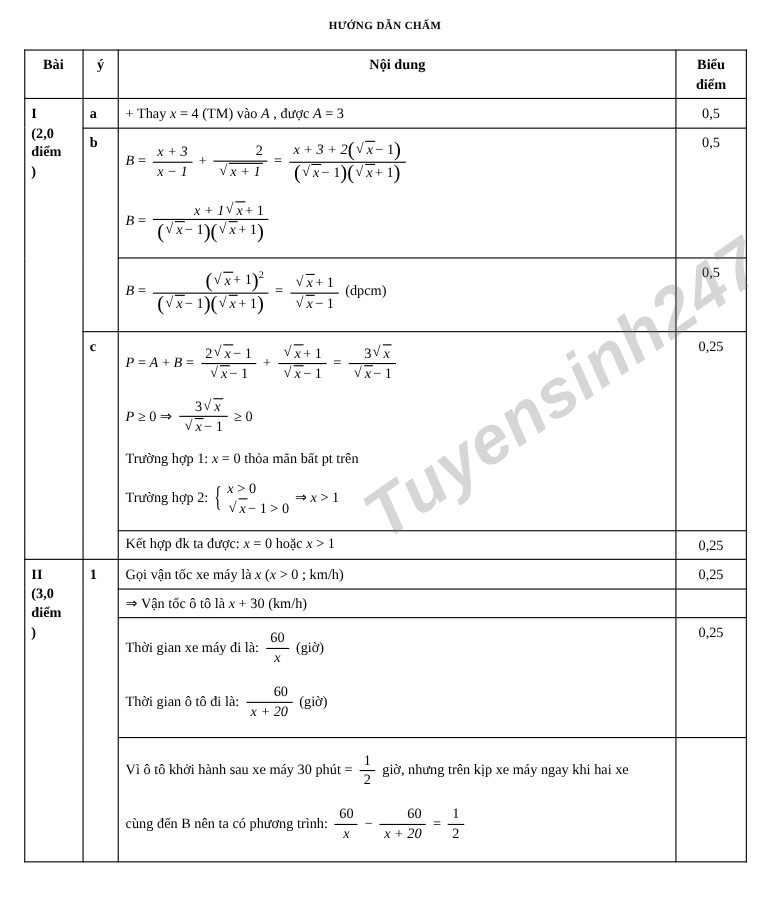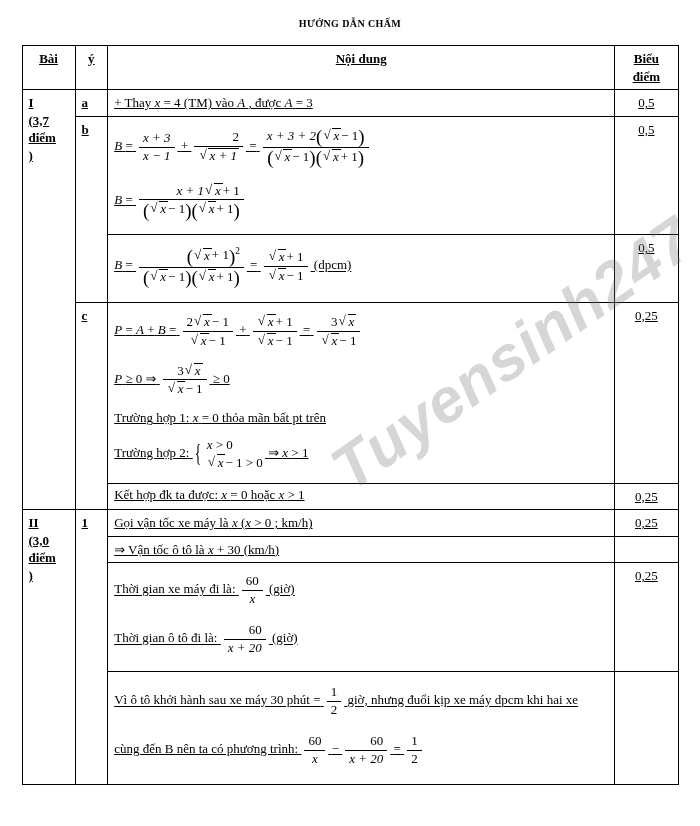--- a/index.html
+++ b/index.html
@@ -28,21 +28,20 @@
     letter-spacing: 0.4px;
     margin-top: 18px;
     margin-bottom: 12px;
     font-family: "Liberation Serif", serif;
   }
   table.sheet {
     border-collapse: collapse;
     width: 657px;
     margin: 16px auto;
     table-layout: fixed;
-    text-decoration: underline;
   }
   table.sheet td {
     border: 1px solid #000000;
     vertical-align: top;
     padding: 4px 6px;
     font-size: 13px;
     line-height: 1.35;
   }
   .col-bai { width: 52px; text-align: center; }
   .col-y   { width: 32px; text-align: center; }
@@ -160,21 +159,21 @@
           <tr class="hdr">
       <td>Bài</td>
       <td>ý</td>
       <td>Nội dung</td>
       <td>Biểu điểm</td>
     </tr>
 
     <tr>
       <td rowspan="5" class="bold cellcenterv" style="vertical-align:top;">
         <div>I</div>
-        <div>(3,7</div>
+        <div>(2,0</div>
         <div>điểm</div>
         <div>)</div>
       </td>
       <td class="bold">a</td>
       <td>
         <span class="math">
           <span>+ Thay</span>
           <span class="it">x</span>
           <span>= 4 (TM) vào</span>
           <span class="it">A</span>
@@ -373,21 +372,21 @@
     </tr>
 
     <tr>
       <td style="padding-top:10px;padding-bottom:10px;">
         <div class="row-line math">
           <span>Vì ô tô khởi hành sau xe máy 30 phút =</span>
           <span class="frac">
             <span class="num">1</span>
             <span class="den">2</span>
           </span>
-          <span>giờ, nhưng đuổi kịp xe máy dpcm khi hai xe</span>
+          <span>giờ, nhưng trên kịp xe máy ngay khi hai xe</span>
         </div>
         <div class="row-line math" style="margin-top:16px;">
           <span>cùng đến B nên ta có phương trình:</span>
           <span class="frac">
             <span class="num">60</span>
             <span class="den it">x</span>
           </span>
           <span>−</span>
           <span class="frac">
             <span class="num">60</span>

